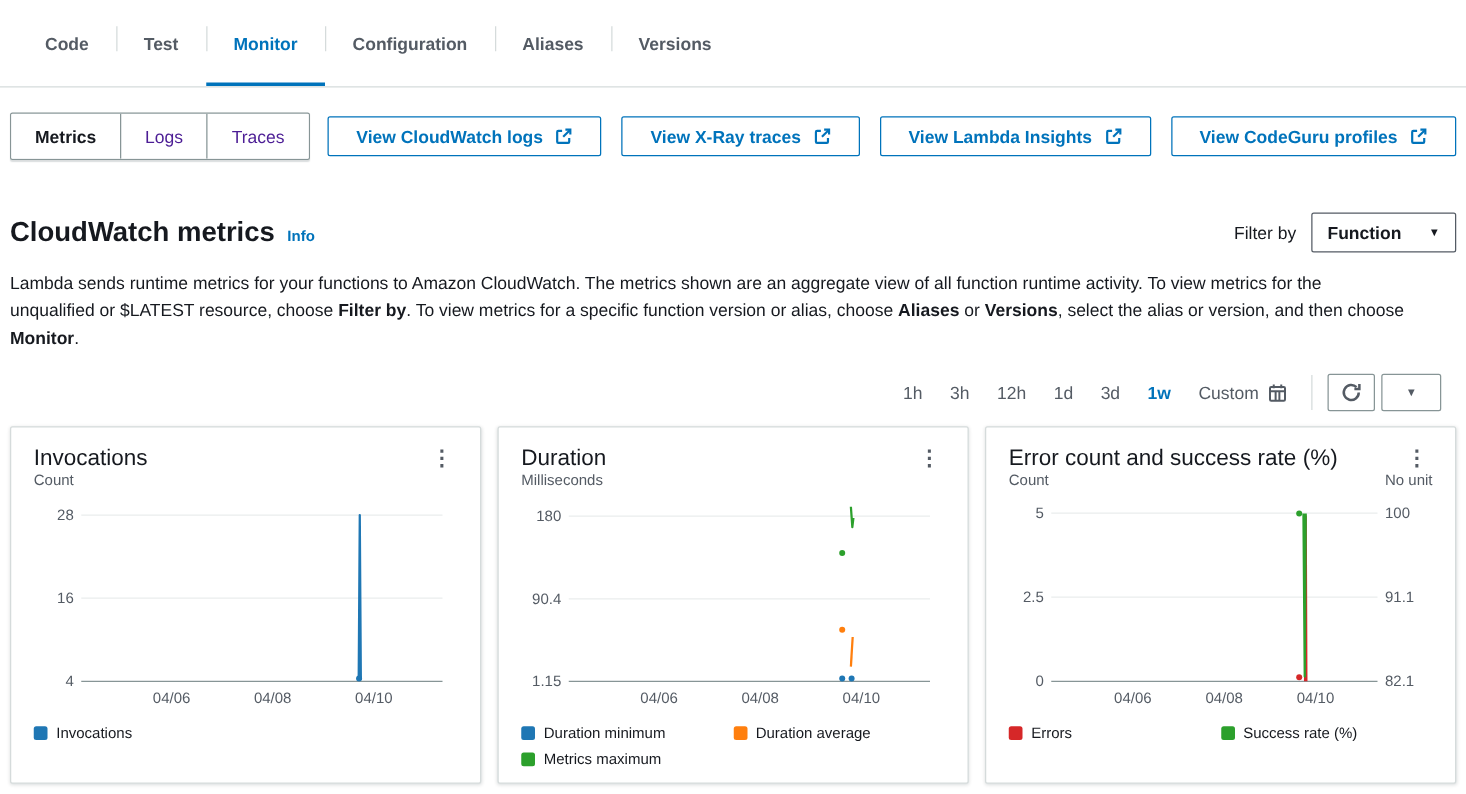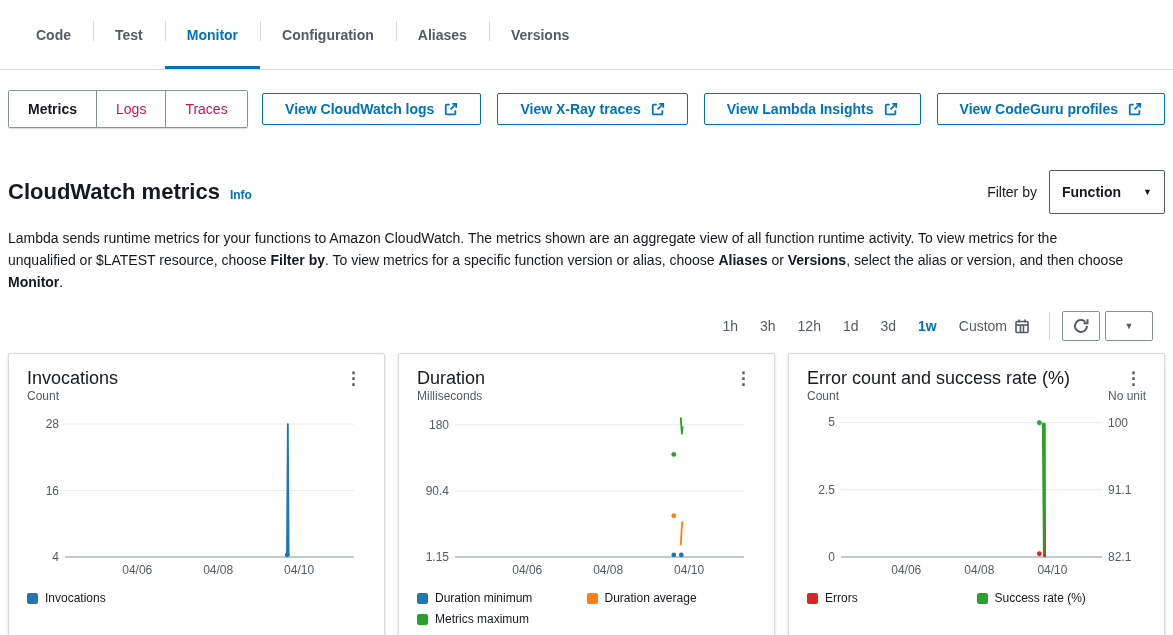--- a/index.html
+++ b/index.html
@@ -12,36 +12,36 @@
   .tabbar { display:flex; height:70px; border-bottom:1px solid #d5dbdb; padding:0 14px; }
   .tab { display:flex; align-items:center; padding:0 22px; font-weight:700; color:#545b64;
          cursor:pointer; position:relative; white-space:nowrap; }
   .tab.active { color:#0073bb; box-shadow: inset 0 -3px 0 #0073bb; }
   .tab + .tab::before { content:""; position:absolute; left:0; top:21px; width:1px; height:20px; background:#d5dbdb; }
 
   
   .toolbar-row { display:flex; justify-content:space-between; align-items:center; padding:20px 8px 0 8px; }
   .segmented { display:inline-flex; border:1px solid #879596; border-radius:2px; overflow:hidden;
                box-shadow:0 1px 1px rgba(0,28,36,0.15); background:#fff; }
-  .segment { padding:10px 19px; color:#be185d; cursor:pointer; background:#fff; }
+  .segment { padding:10px 19px; color:#4c1d95; cursor:pointer; background:#fff; }
   .segment + .segment { border-left:1px solid #879596; }
   .segment.active { font-weight:700; color:#16191f; }
   .btn-group { display:flex; gap:16px; margin-right:0; }
   .link-btn { display:inline-flex; align-items:center; gap:10px; padding:7px 22px;
               border:1px solid #0073bb; border-radius:2px; background:#fff; color:#0073bb;
               font-weight:700; font-size:14px; font-family:inherit; cursor:pointer; white-space:nowrap; }
   .ext-icon { width:14px; height:14px; stroke:#0073bb; }
 
   
   .metrics-header { display:flex; justify-content:space-between; align-items:center; padding:42px 8px 0 8px; }
   .title-wrap { display:flex; align-items:baseline; gap:10px; }
   h1 { font-size:22px; font-weight:700; }
   .info-link { font-size:12px; font-weight:700; color:#0073bb; cursor:pointer; text-decoration:none; }
   .filter-group { display:flex; align-items:center; gap:12px; }
-  .select-btn { display:inline-flex; align-items:center; gap:22px; padding:6px 12px; height:44px;
+  .select-btn { display:inline-flex; align-items:center; gap:22px; padding:6px 12px; height:32px;
                 border:1px solid #545b64; border-radius:2px; background:#fff; color:#16191f;
                 font-weight:700; font-size:14px; font-family:inherit; cursor:pointer; }
   .caret { font-size:9px; color:#16191f; }
 
   
   .intro { padding:13px 8px 0 8px; max-width:1135px; line-height:22px; }
   .intro .b { font-weight:700; }
 
   
   .time-row { display:flex; justify-content:flex-end; align-items:center; padding:18px 20px 12px 0; }

